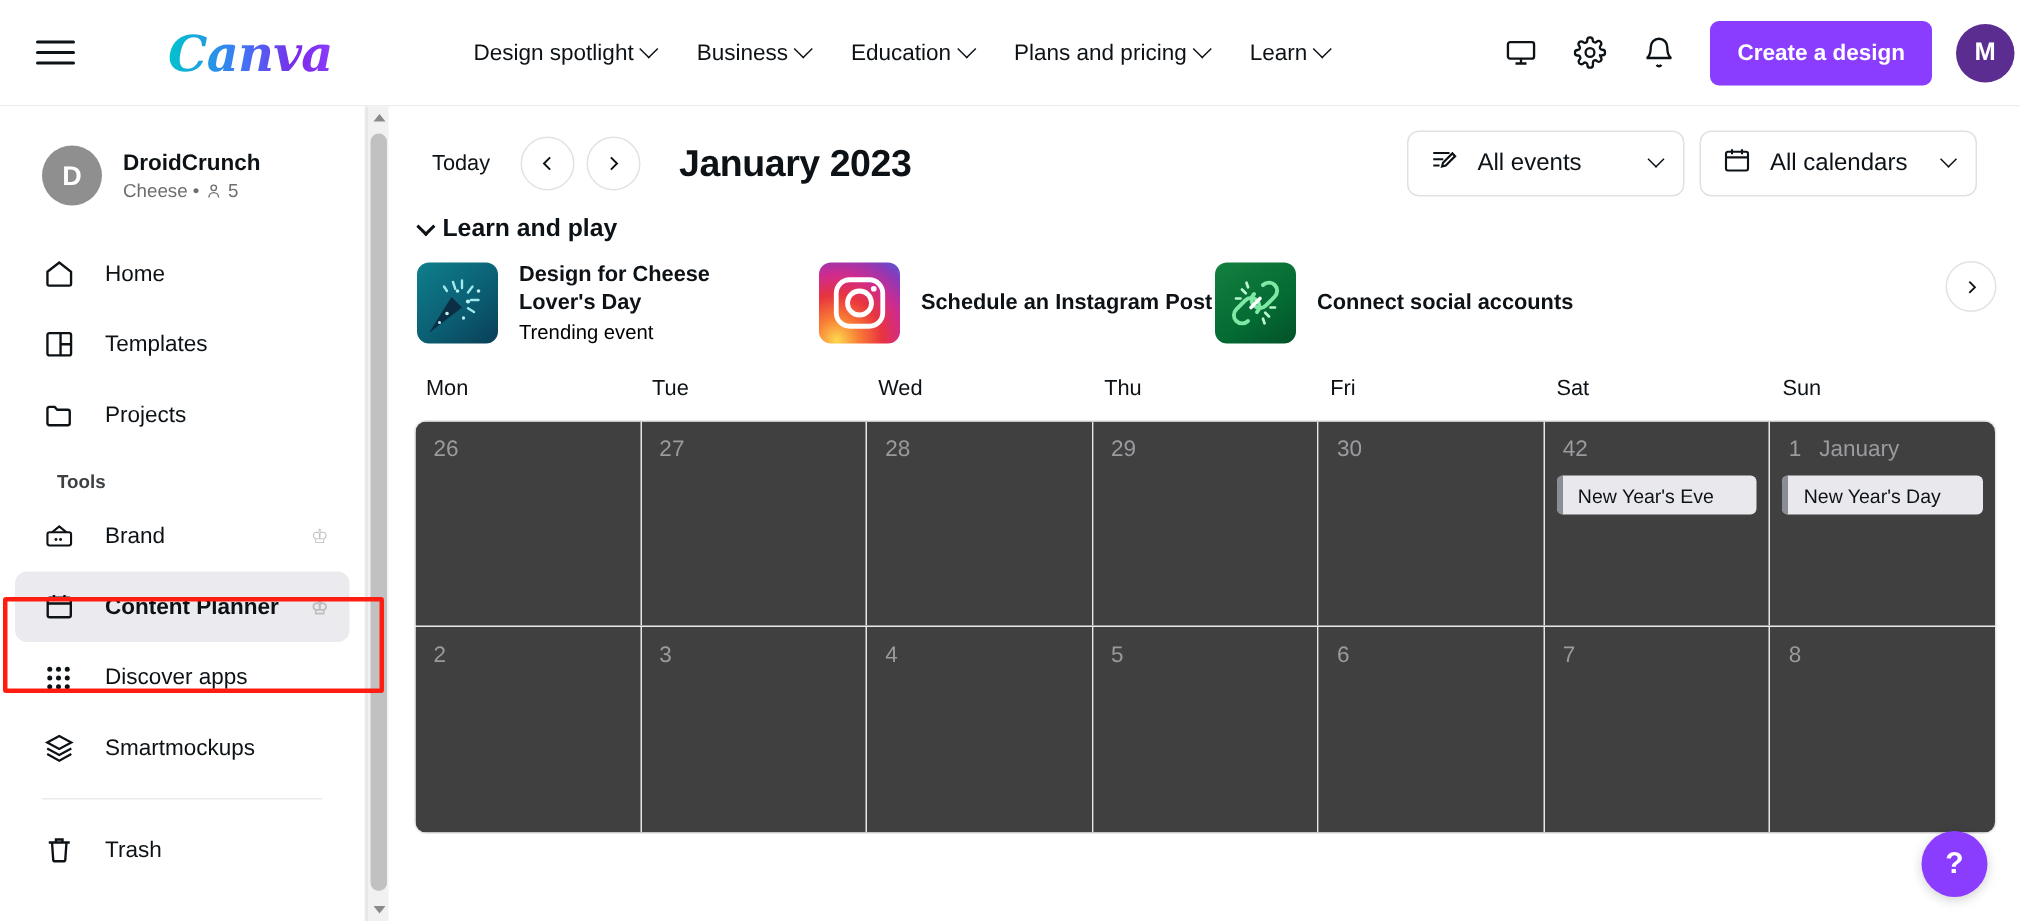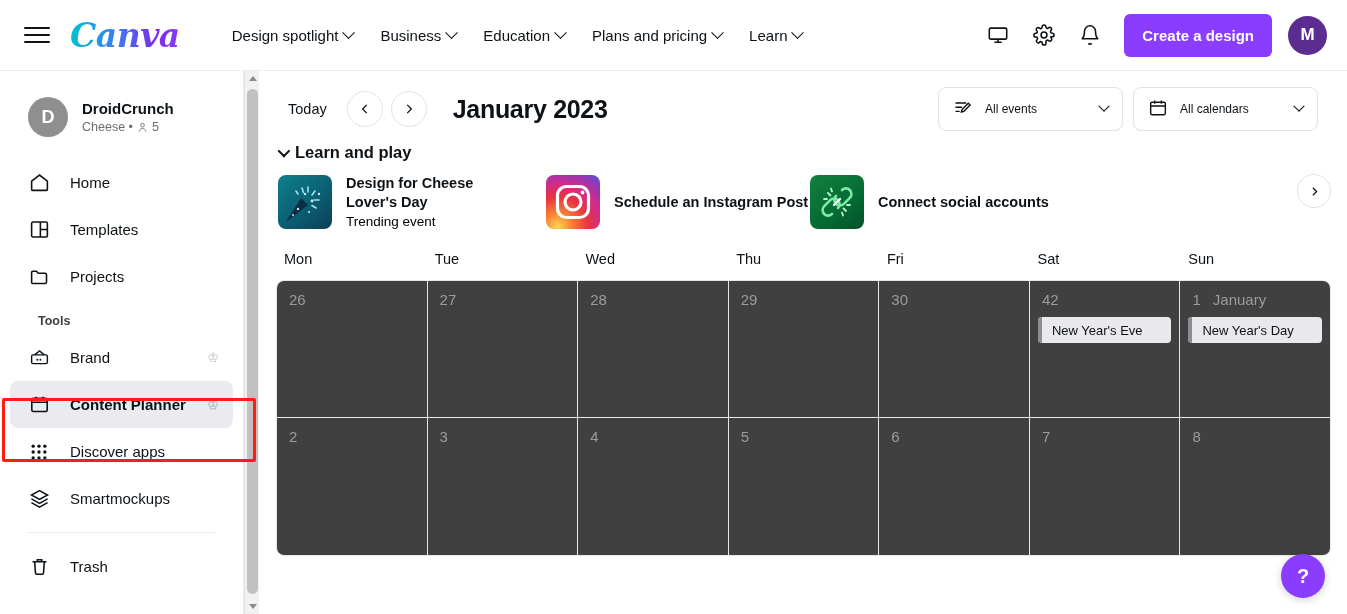--- a/index.html
+++ b/index.html
@@ -9,21 +9,21 @@
     background: #ffffff;
     overflow: hidden;
     color: #0d1216;
   }
   .app { position: relative; width: 1347px; height: 614px; }
 
   
   .topnav {
     position: absolute; top: 0; left: 0; width: 1347px; height: 71px;
     background: #fff; border-bottom: 1px solid #eceef0;
-    display: flex; align-items: center;
+    display: flex; align-items: center; gap: 42px;
   }
   .hamburger {
     width: 26px; height: 26px; margin-left: 24px; margin-right: 20px;
     display: flex; flex-direction: column; justify-content: center; gap: 5px;
     cursor: pointer;
   }
   .hamburger span { display: block; height: 2px; background: #0d1216; border-radius: 1px; }
   .logo {
     font-family: "DejaVu Serif", serif;
     font-style: italic; font-weight: 700; font-size: 33px;
@@ -34,21 +34,21 @@
     margin-right: 42px; cursor: pointer; user-select: none;
   }
   .navitems { display: flex; align-items: center; gap: 7px; }
   .navitem {
     display: flex; align-items: center; gap: 6px;
     font-size: 15px; color: #0d1216; padding: 8px 10px; border-radius: 6px;
     cursor: pointer; white-space: nowrap;
   }
   .caret { width: 9px; height: 9px; border-right: 1.7px solid #0d1216; border-bottom: 1.7px solid #0d1216;
            transform: rotate(45deg) translate(-2px,-2px); }
-  .nav-right { margin-left: auto; display: flex; align-items: center; gap: 6px; padding-right: 20px; }
+  .nav-right { margin-left: auto; display: flex; align-items: center; gap: 6px; padding-right: 4px; }
   .iconbtn {
     width: 40px; height: 40px; border-radius: 50%; display: flex;
     align-items: center; justify-content: center; cursor: pointer; color: #0d1216;
   }
   .create-btn {
     background: #8b3dff; color: #fff; font-size: 15px; font-weight: 700;
     border: none; border-radius: 6px; padding: 0 18px; height: 43px;
     cursor: pointer; margin-left: 8px; margin-right: 10px; white-space: nowrap;
   }
   .avatar {
@@ -122,21 +122,21 @@
   .round-btn {
     width: 36px; height: 36px; border-radius: 50%; border: 1px solid #e0e2e4;
     background: #fff; display: flex; align-items: center; justify-content: center;
     cursor: pointer; margin-left: 8px; color: #0d1216;
   }
   .month-title { font-size: 25px; font-weight: 700; margin-left: 26px; letter-spacing: -0.3px; }
   .filters { margin-left: auto; display: flex; gap: 10px; padding-right: 17px; }
   .filter-btn {
     display: flex; align-items: center; gap: 12px; height: 44px; min-width: 185px;
     border: 1px solid #dfe1e3; border-radius: 8px; background: #fff;
-    font-size: 12px; color: #0d1216; padding: 0 14px; cursor: pointer;
+    font-size: 16px; color: #0d1216; padding: 0 14px; cursor: pointer;
   }
   .filter-btn .fl-label { flex: 1; text-align: left; }
   .chev { width: 8px; height: 8px; border-right: 1.8px solid #0d1216; border-bottom: 1.8px solid #0d1216;
           transform: rotate(45deg) translate(-2px,-2px); }
 
   
   .lp-header { display: flex; align-items: center; gap: 8px; padding: 10px 0 0 18px; cursor: pointer; }
   .lp-chev { width: 9px; height: 9px; border-right: 2px solid #0d1216; border-bottom: 2px solid #0d1216;
              transform: rotate(45deg) translateY(-2px); }
   .lp-title { font-size: 16.5px; font-weight: 700; }

